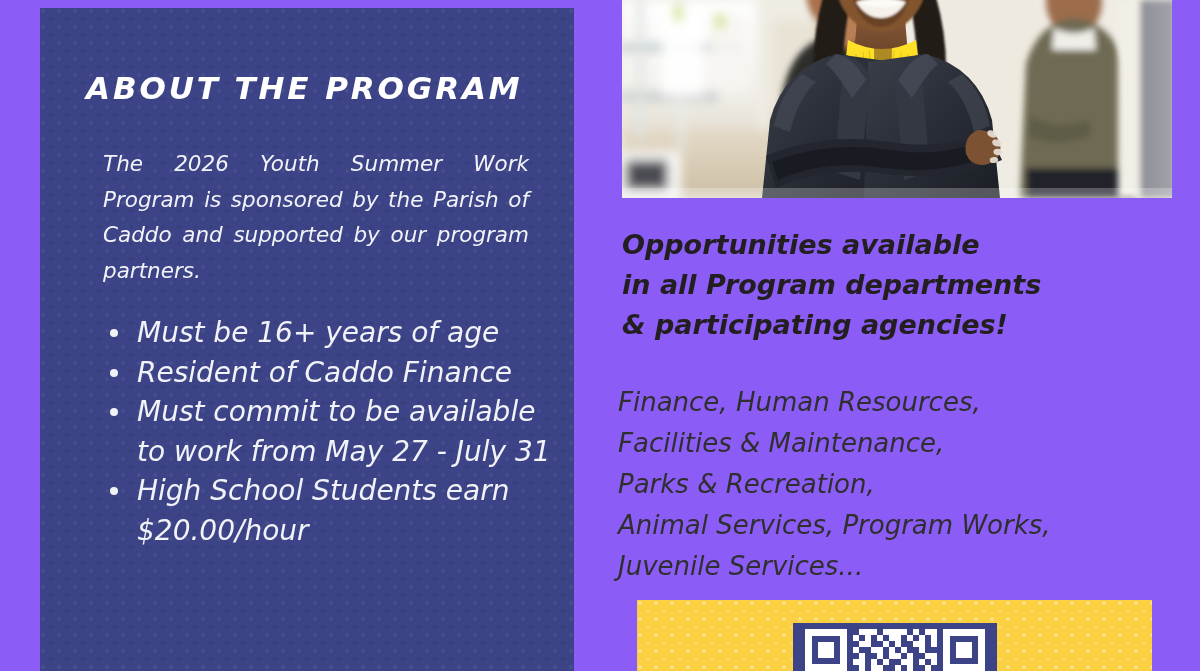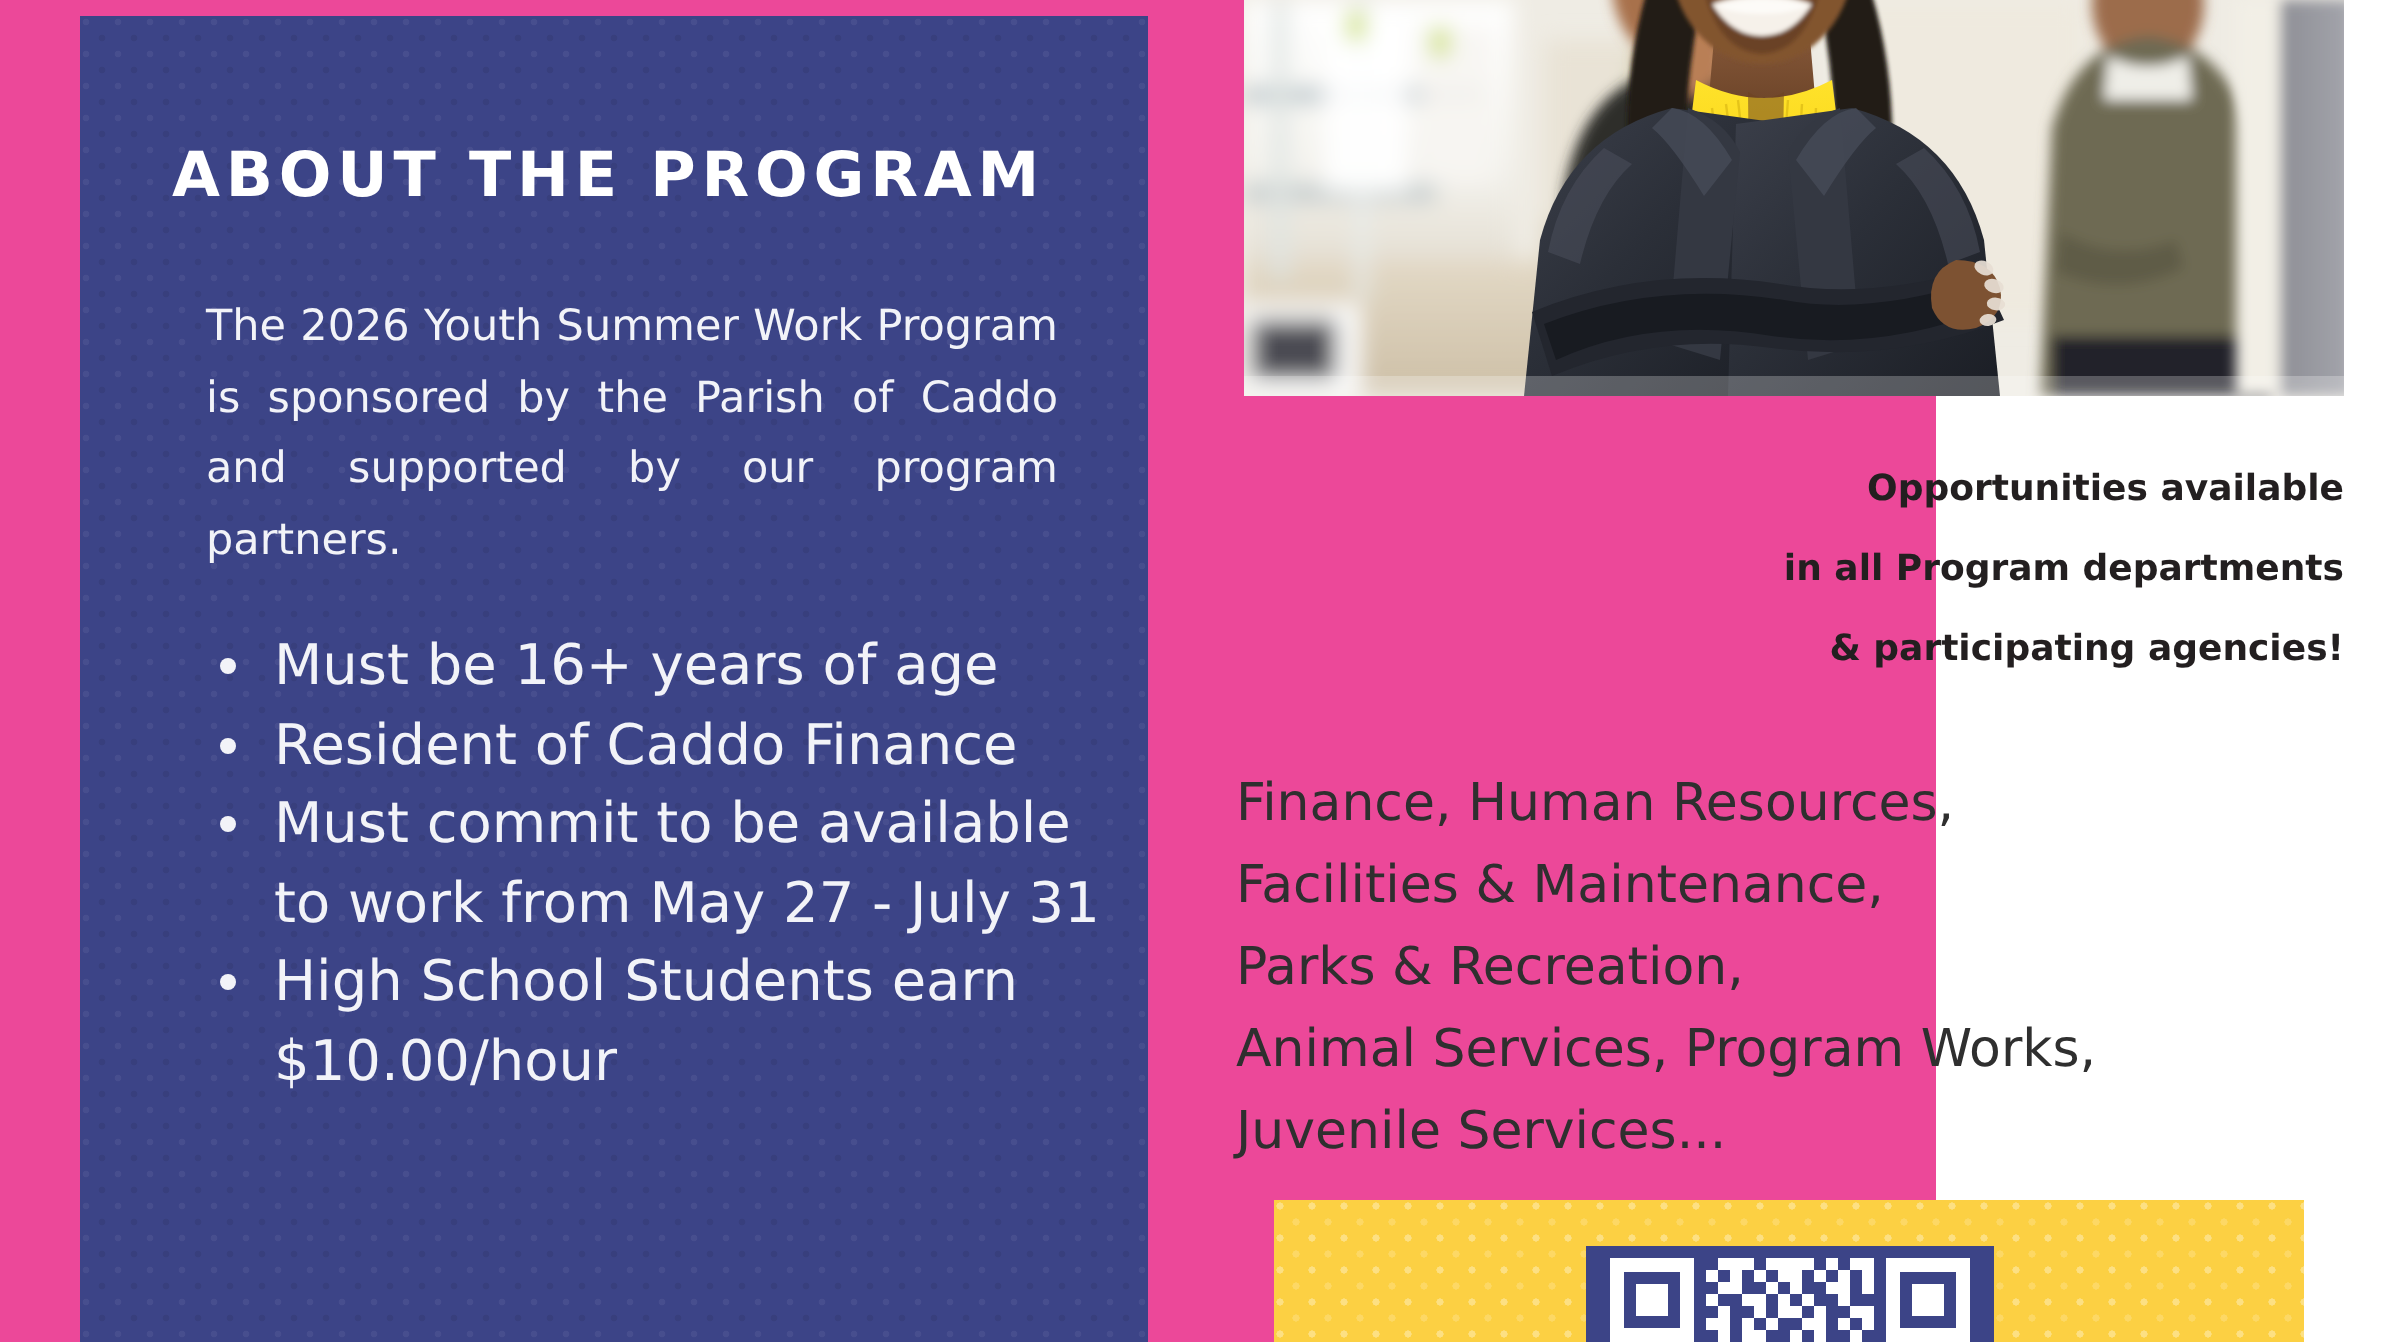--- a/index.html
+++ b/index.html
@@ -4,22 +4,23 @@
 <style>
   * { box-sizing: border-box; margin: 0; padding: 0; }
   html, body {
     width: 1200px; height: 671px;
     background: #ffffff;
     font-family: "DejaVu Sans", "Liberation Sans", sans-serif;
     overflow: hidden;
   }
   #flyer {
     position: relative;
-    width: 968px; height: 671px;
-    background: #ec4899;
+    width: 1200px; height: 671px;
+    background: #8b5cf6;
+    font-style: italic;
   }
 
   
   #about-panel {
     position: absolute;
     left: 40px; top: 8px;
     width: 534px; height: 663px;
     background-color: #3c4487;
     background-image:
       radial-gradient(circle at 3px 3px, rgba(255,255,255,0.055) 1.6px, transparent 1.8px),
@@ -79,23 +80,23 @@
     width: 550px; height: 198px;
     overflow: hidden;
     background: #e9e6df;
   }
   #photo svg { display: block; width: 550px; height: 198px; }
 
   #opportunities-heading {
     position: absolute;
     left: 622px; top: 225px;
     width: 550px;
-    text-align: right;
+    text-align: left;
     color: #231f20;
-    font-size: 18px;
+    font-size: 27px;
     font-weight: bold;
     line-height: 40px;
   }
   #departments-text {
     position: absolute;
     left: 618px; top: 382px;
     width: 560px;
     text-align: left;
     color: #2f2f2f;
     font-size: 26px;
@@ -131,21 +132,21 @@
   <section id="about-panel">
 
     <h1 id="about-heading">ABOUT THE PROGRAM</h1>
 
     <p id="about-paragraph">The 2026 Youth Summer Work Program is sponsored by the Parish of Caddo and supported by our program partners.</p>
 
     <ul id="requirements-list">
       <li>Must be 16+ years of age</li>
       <li>Resident of Caddo Finance</li>
       <li>Must commit to be available to work from May 27 - July 31</li>
-      <li>High School Students earn $10.00/hour</li>
+      <li>High School Students earn $20.00/hour</li>
     </ul>
 
   </section>
 
   <figure id="photo">
     <svg viewBox="0 0 550 198" preserveAspectRatio="xMidYMid slice" aria-hidden="true">
       <defs>
         <linearGradient id="winGlow" x1="0" y1="0" x2="0" y2="1">
           <stop offset="0%" stop-color="#ffffff"></stop>
           <stop offset="55%" stop-color="#f4f3ee"></stop>

